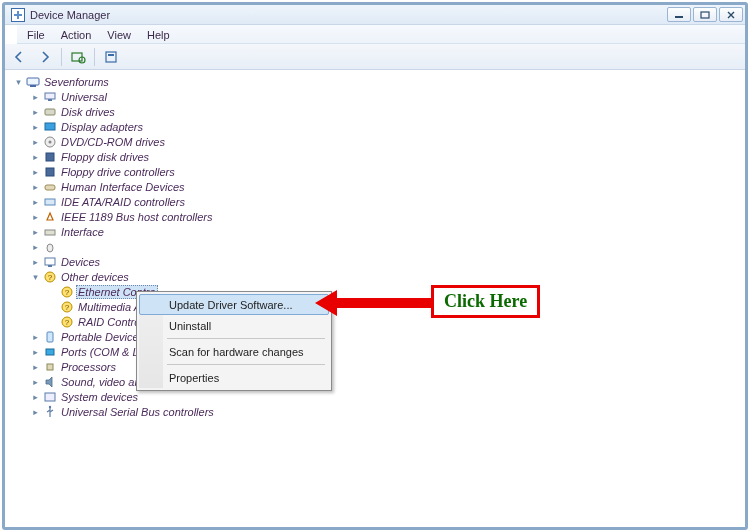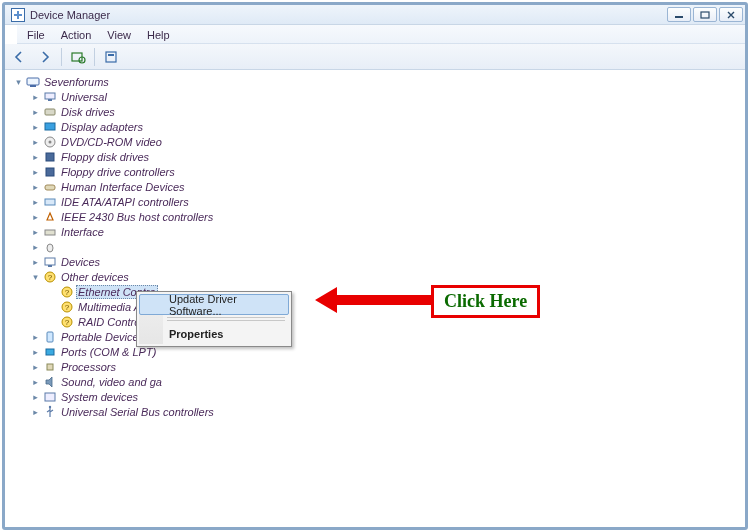--- a/index.html
+++ b/index.html
@@ -117,21 +117,21 @@
     border:1px dotted #6b88a8;
     padding:0 1px;
   }
   
   .root-lbl { color:#4a2a5a; }
   
   .ctxmenu {
     position:absolute;
     left: 131px;
     top: 221px;
-    width: 156px;
+    width: 196px;
     background:#f4f4f4;
     border:1px solid #8a8a8a;
     box-shadow: 2px 2px 3px rgba(0,0,0,.25);
     padding: 2px;
     font-size: 11px;
     color:#222;
     z-index: 20;
   }
   .ctxmenu .gutter {
     position:absolute; left:2px; top:2px; bottom:2px; width:24px;
@@ -142,34 +142,34 @@
     padding: 4px 8px 4px 30px;
     height: 21px;
     display:flex; align-items:center;
   }
   .ctx-item.hl {
     background:#cfe3f7;
     border:1px solid #7fa9d6;
     border-radius:2px;
     padding:3px 7px 3px 29px;
   }
-  .ctx-item.bold { font-weight:bold; }
+  .ctx-item.bold { font-weight:normal; }
   .ctx-sep {
     position:relative;
     margin: 2px 4px 2px 28px;
     height:1px;
     background:#c8c8c8;
   }
   
   .annot {
     position:absolute;
     left: 310px;
     top: 215px;
     display:flex;
-    align-items:flex-start;
+    align-items:flex-end;
     z-index: 30;
     pointer-events:none;
   }
   .annot svg { display:block; }
   .annot-box {
     border: 3px solid #e80000;
     color:#0a6a00;
     font-weight:bold;
     font-family: Georgia, "Times New Roman", serif;
     font-size: 18px;
@@ -290,21 +290,21 @@
             </li>
           <li>
               <div class="node">
             <span class="expander">▸</span>
             <span class="dev-icon">
                   <svg width="14" height="14" viewBox="0 0 14 14">
                     <circle cx="7" cy="7" r="5" fill="#eee" stroke="#888"></circle>
                     <circle cx="7" cy="7" r="1.5" fill="#888"></circle>
                   </svg>
                 </span>
-            <span class="lbl">DVD/CD-ROM video</span>
+            <span class="lbl">DVD/CD-ROM drives</span>
               </div>
             </li>
           <li>
               <div class="node">
             <span class="expander">▸</span>
             <span class="dev-icon">
                   <svg width="14" height="14" viewBox="0 0 14 14">
                     <rect x="3" y="3" width="8" height="8" fill="#4a6a9a" stroke="#2a4a7a"></rect>
                   </svg>
                 </span>
@@ -334,32 +334,32 @@
               </div>
             </li>
           <li>
               <div class="node">
             <span class="expander">▸</span>
             <span class="dev-icon">
                   <svg width="14" height="14" viewBox="0 0 14 14">
                     <rect x="2" y="4" width="10" height="6" fill="#d8e8f8" stroke="#5a8aba"></rect>
                   </svg>
                 </span>
-            <span class="lbl">IDE ATA/ATAPI controllers</span>
+            <span class="lbl">IDE ATA/RAID controllers</span>
               </div>
             </li>
           <li>
               <div class="node">
             <span class="expander">▸</span>
             <span class="dev-icon">
                   <svg width="14" height="14" viewBox="0 0 14 14">
                     <path d="M4 10 L7 3 L10 10 Z" fill="none" stroke="#c06000" stroke-width="1.2"></path>
                   </svg>
                 </span>
-            <span class="lbl">IEEE 2430 Bus host controllers</span>
+            <span class="lbl">IEEE 1189 Bus host controllers</span>
               </div>
             </li>
           <li>
               <div class="node">
             <span class="expander">▸</span>
             <span class="dev-icon">
                   <svg width="14" height="14" viewBox="0 0 14 14">
                     <rect x="2" y="5" width="10" height="5" fill="#e0e0d0" stroke="#888"></rect>
                   </svg>
                 </span>
@@ -509,21 +509,27 @@
             </li>
         </ul>
       </li>
     </ul>
 
     <div class="ctxmenu">
       <div class="gutter"></div>
       <div class="ctx-item hl">
         <span>Update Driver Software...</span>
       </div>
+      <div class="ctx-item">
+        <span>Uninstall</span>
+      </div>
       <div class="ctx-sep"></div>
+      <div class="ctx-item">
+        <span>Scan for hardware changes</span>
+      </div>
       <div class="ctx-sep"></div>
       <div class="ctx-item bold">
         <span>Properties</span>
       </div>
     </div>
 
     <div class="annot">
       <svg width="118" height="30" viewBox="0 0 118 30">
         <polygon points="0,15 22,2 22,10 118,10 118,20 22,20 22,28" fill="#e80000"></polygon>
       </svg>

